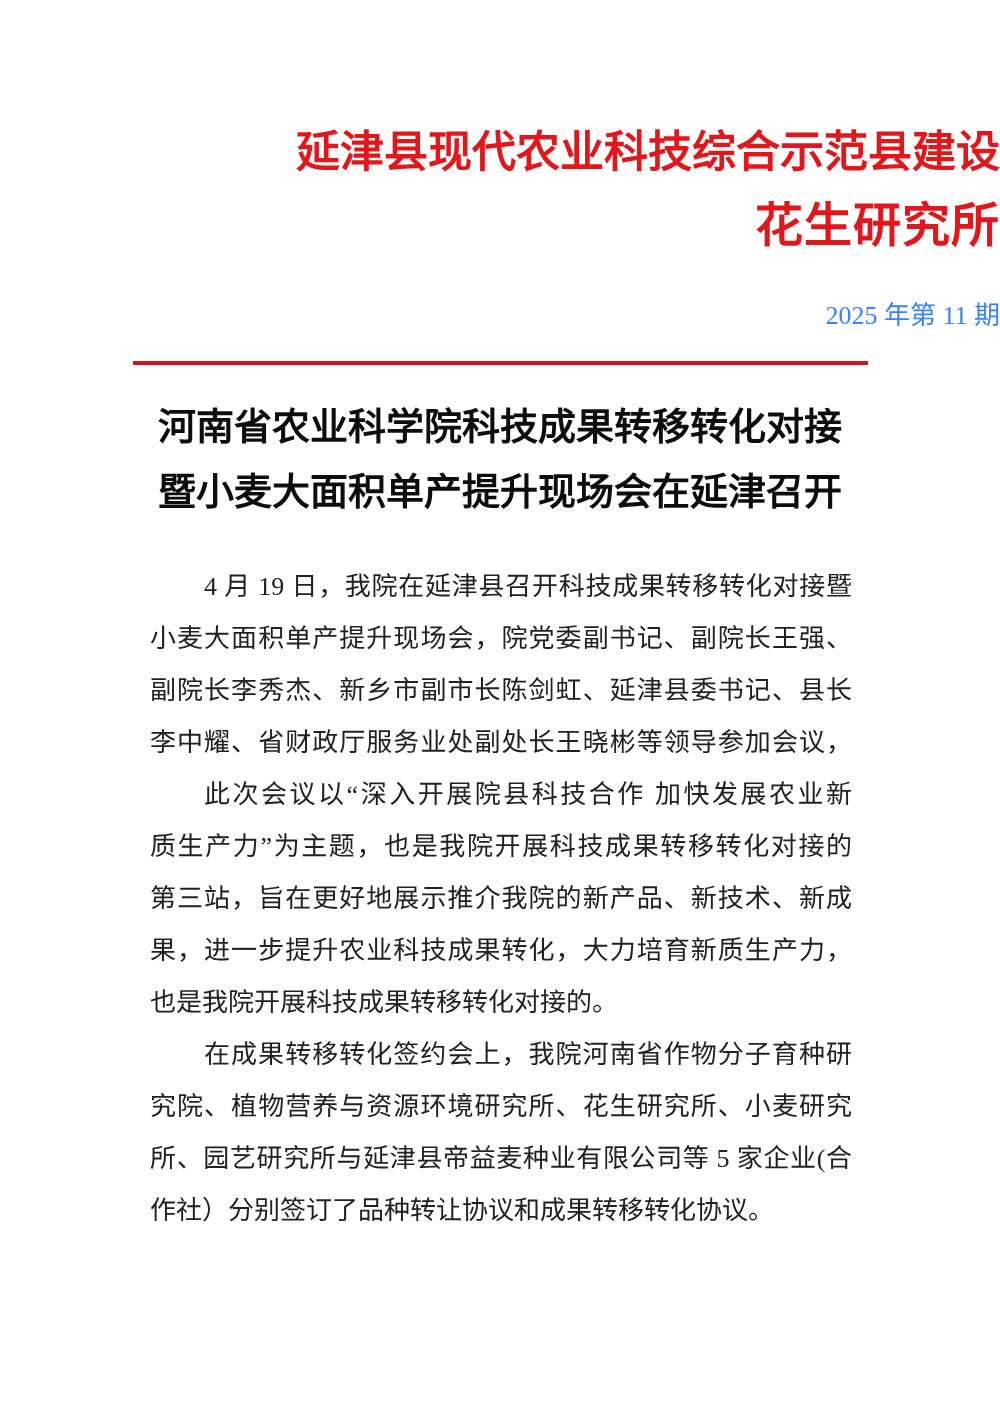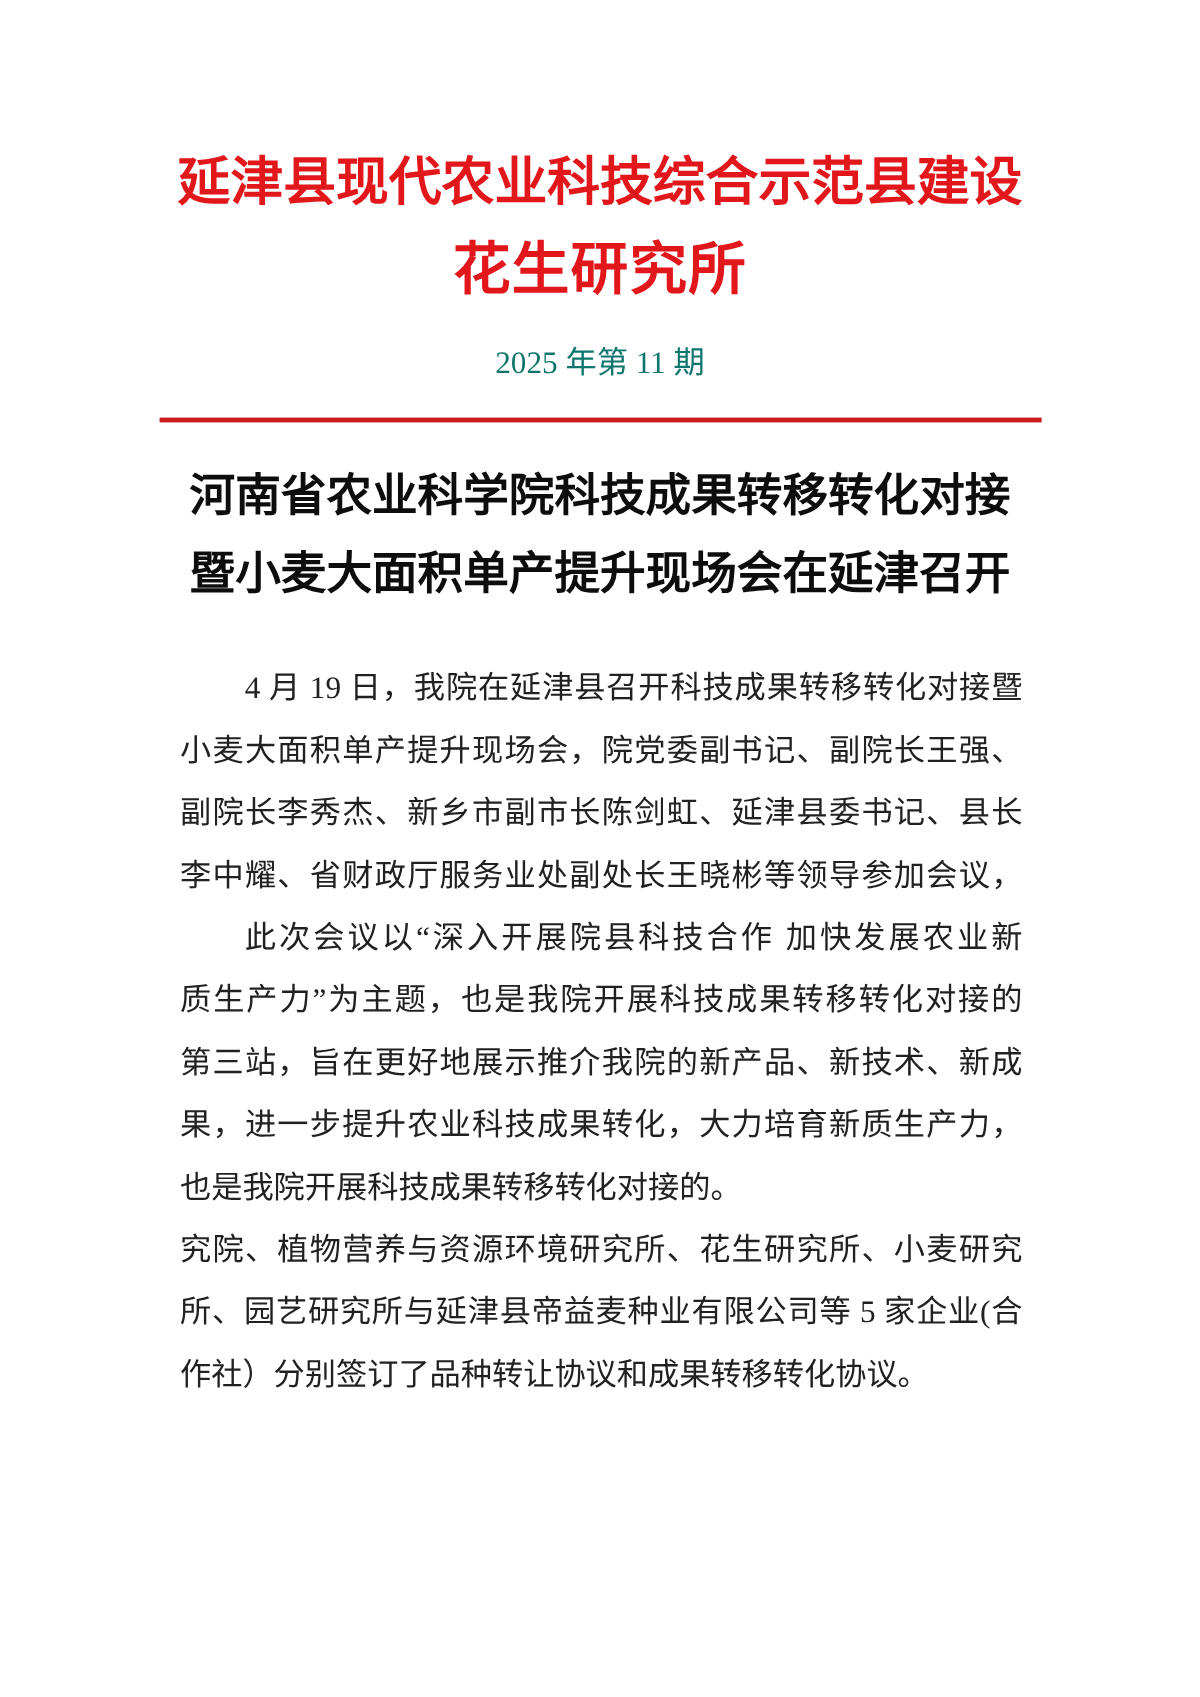--- a/index.html
+++ b/index.html
@@ -16,43 +16,43 @@
   .page{
     position:relative;
     width:1000px;
     height:1414px;
     margin:0 auto;
     background:#ffffff;
     overflow:hidden;
   }
   
   .masthead{
-    text-align:center;
+    text-align:right;
   }
   .masthead-title{
     margin-top:126px;
     font-size:44px;
     line-height:53px;
     font-weight:bold;
     color:var(--masthead-red);
     letter-spacing:0px;
   }
   .masthead-subtitle{
     margin-top:18px;
     font-size:48px;
     line-height:58px;
     font-weight:bold;
     color:var(--masthead-red);
     letter-spacing:1px;
   }
   .issue{
-    margin-top:33px;
+    margin-top:46px;
     font-size:26px;
     line-height:30px;
-    color:#0f766e;
+    color:#3b82f6;
     font-weight:normal;
   }
   .red-rule{
     width:735px;
     height:4px;
     margin:30px auto 0 auto;
     background:var(--rule-red);
     border:none;
   }
   
@@ -112,20 +112,21 @@
           <div class="line">李中耀、省财政厅服务业处副处长王晓彬等领导参加会议，</div>
         </div>
         <div class="para">
           <div class="line first">此次会议以“深入开展院县科技合作 加快发展农业新</div>
           <div class="line">质生产力”为主题，也是我院开展科技成果转移转化对接的</div>
           <div class="line">第三站，旨在更好地展示推介我院的新产品、新技术、新成</div>
           <div class="line">果，进一步提升农业科技成果转化，大力培育新质生产力，</div>
           <div class="line last">也是我院开展科技成果转移转化对接的。</div>
         </div>
         <div class="para">
+          <div class="line first">在成果转移转化签约会上，我院河南省作物分子育种研</div>
           <div class="line">究院、植物营养与资源环境研究所、花生研究所、小麦研究</div>
           <div class="line">所、园艺研究所与延津县帝益麦种业有限公司等 5 家企业(合</div>
           <div class="line last">作社）分别签订了品种转让协议和成果转移转化协议。</div>
         </div>
       </section>
   </article>
 
 </div>
 
 </body></html>

